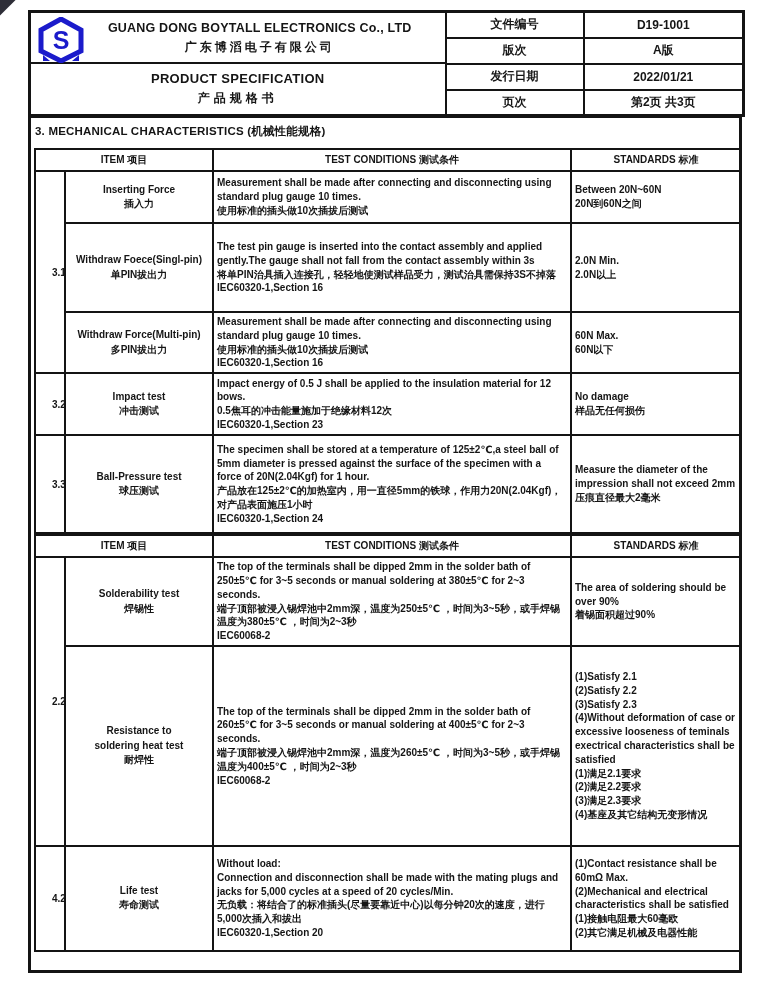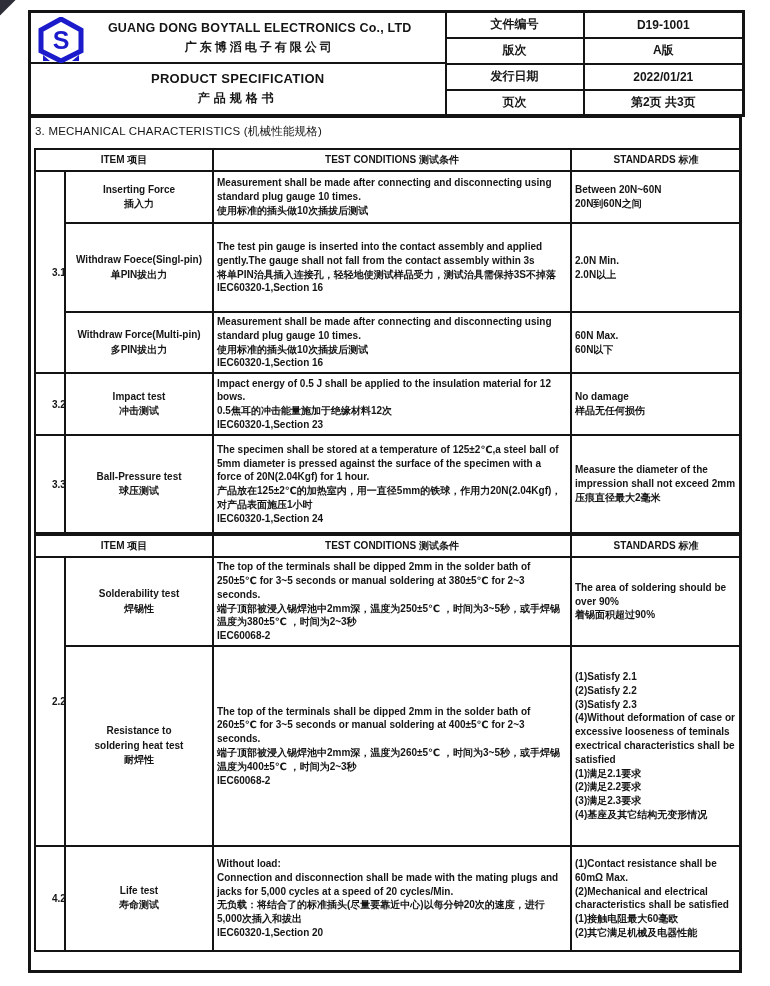--- a/index.html
+++ b/index.html
@@ -40,21 +40,21 @@
 
   .meta-label { width:138px; height:26px; text-align:center; font-weight:bold; font-size:12px; }
   .meta-value { width:160px; text-align:center; font-weight:bold; font-size:12px;margin-top:24px; }
 
   
   .content-box {
     position:absolute; left:28px; top:115px; width:714px; height:858px;
     border:3px solid #141414; background:#fff;
   }
   .section-title {
-    font-size:11.5px; font-weight:normal; padding:6px 0 0 4px; height:30px;
+    font-size:11.5px; font-weight:bold; padding:6px 0 0 4px; height:30px;
     letter-spacing:.2px;
   }
   .sec-title-4 { height:28px; padding-top:6px; }
 
   .spec-table { width:706px; margin-left:3px; }
   .spec-table td { border:2px solid #141414; font-size:10px; }
 
   .col-num  { width:30px; }
   .col-item { width:148px; }
   .col-cond { width:358px; }

